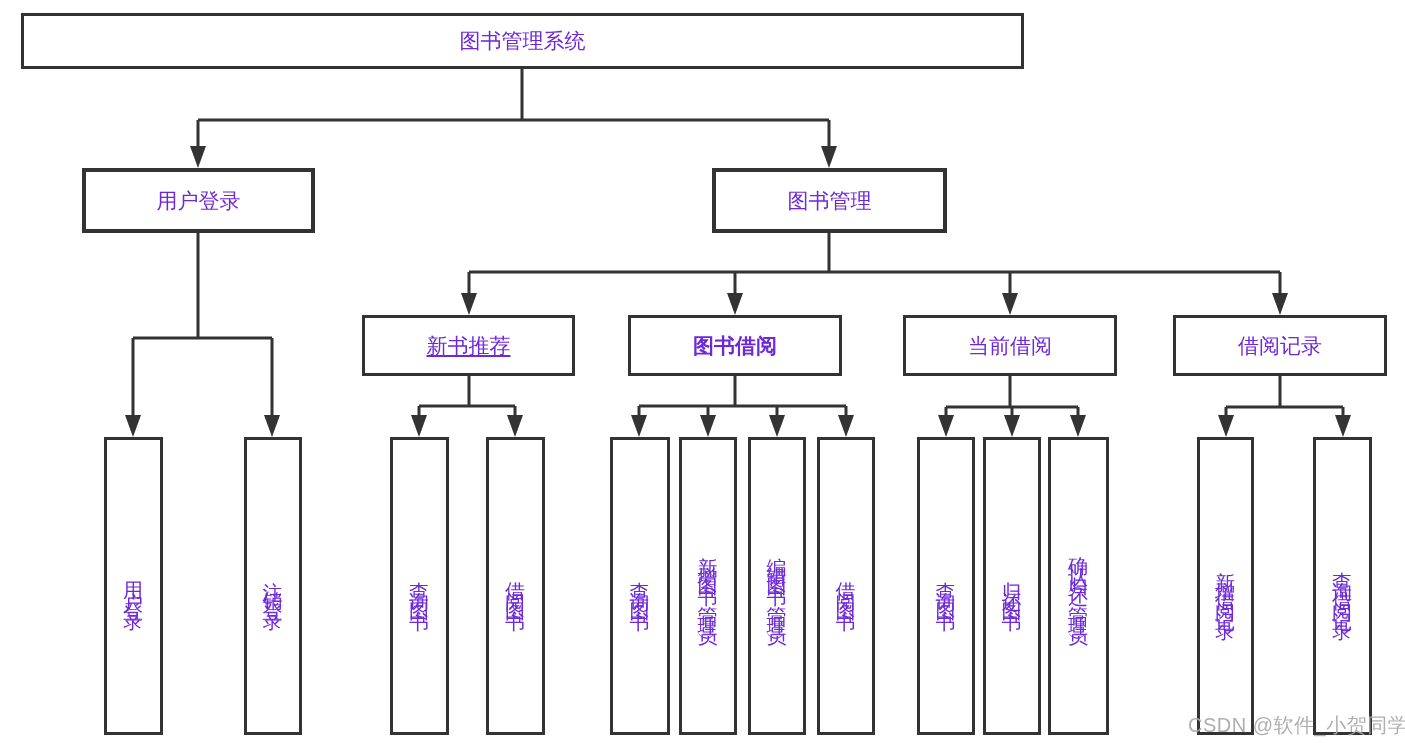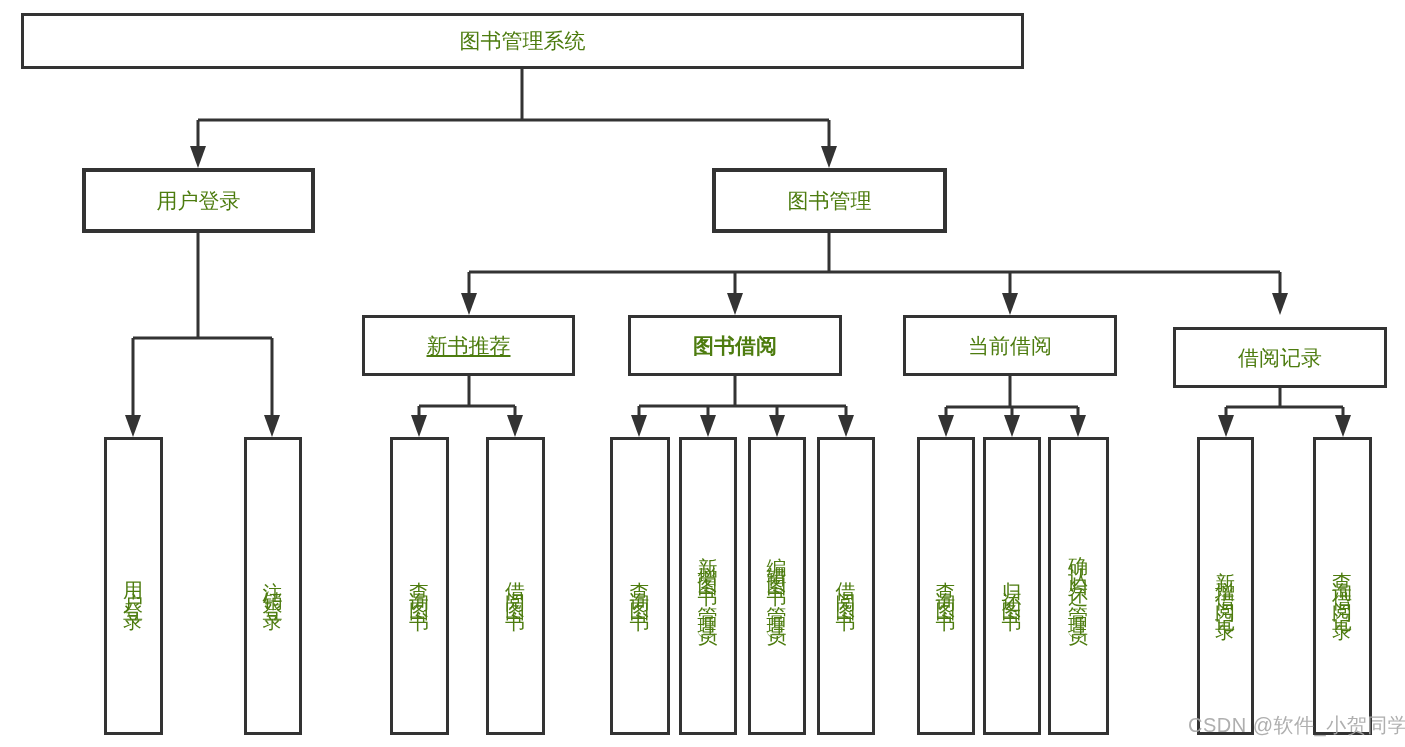--- a/index.html
+++ b/index.html
@@ -19,41 +19,41 @@
   }
   .node {
     position: absolute;
     box-sizing: border-box;
     background: #ffffff;
     border: 3px solid #333333;
     display: flex;
     align-items: center;
     justify-content: center;
     font-size: 21px;
-    color: #4d7c0f;
+    color: #6d28d9;
     text-align: center;
     white-space: nowrap;
   }
   .lvl2 { border-width: 4px; }
   .leaf {
     writing-mode: vertical-rl;
     text-orientation: mixed;
     font-size: 20px;
     letter-spacing: 10px;
     line-height: 1;
     white-space: nowrap;
   }
   
   .n-root { left: 21px;  top: 13px;  width: 1003px; height: 56px; }
   .n-l2a  { left: 82px;  top: 168px; width: 233px;  height: 65px; }
   .n-l2b  { left: 712px; top: 168px; width: 235px;  height: 65px; text-align: right; }
   .n-l3a  { left: 362px; top: 315px; width: 213px;  height: 61px; text-decoration: underline; }
   .n-l3b  { left: 628px; top: 315px; width: 214px;  height: 61px; font-weight: bold; }
   .n-l3c  { left: 903px; top: 315px; width: 214px;  height: 61px; }
-  .n-l3d  { left: 1173px;top: 315px; width: 214px;  height: 61px; margin-top: 12px; }
+  .n-l3d  { left: 1173px;top: 315px; width: 214px;  height: 61px; }
   .n-a1 { left: 104px;  top: 437px; width: 59px; height: 298px; }
   .n-a2 { left: 244px;  top: 437px; width: 58px; height: 298px; }
   .n-b1 { left: 390px;  top: 437px; width: 59px; height: 298px; }
   .n-b2 { left: 486px;  top: 437px; width: 59px; height: 298px; }
   .n-c1 { left: 610px;  top: 437px; width: 60px; height: 298px; }
   .n-c2 { left: 679px;  top: 437px; width: 58px; height: 298px; }
   .n-c3 { left: 748px;  top: 437px; width: 58px; height: 298px; }
   .n-c4 { left: 817px;  top: 437px; width: 58px; height: 298px; }
   .n-d1 { left: 917px;  top: 437px; width: 58px; height: 298px; }
   .n-d2 { left: 983px;  top: 437px; width: 58px; height: 298px; }

